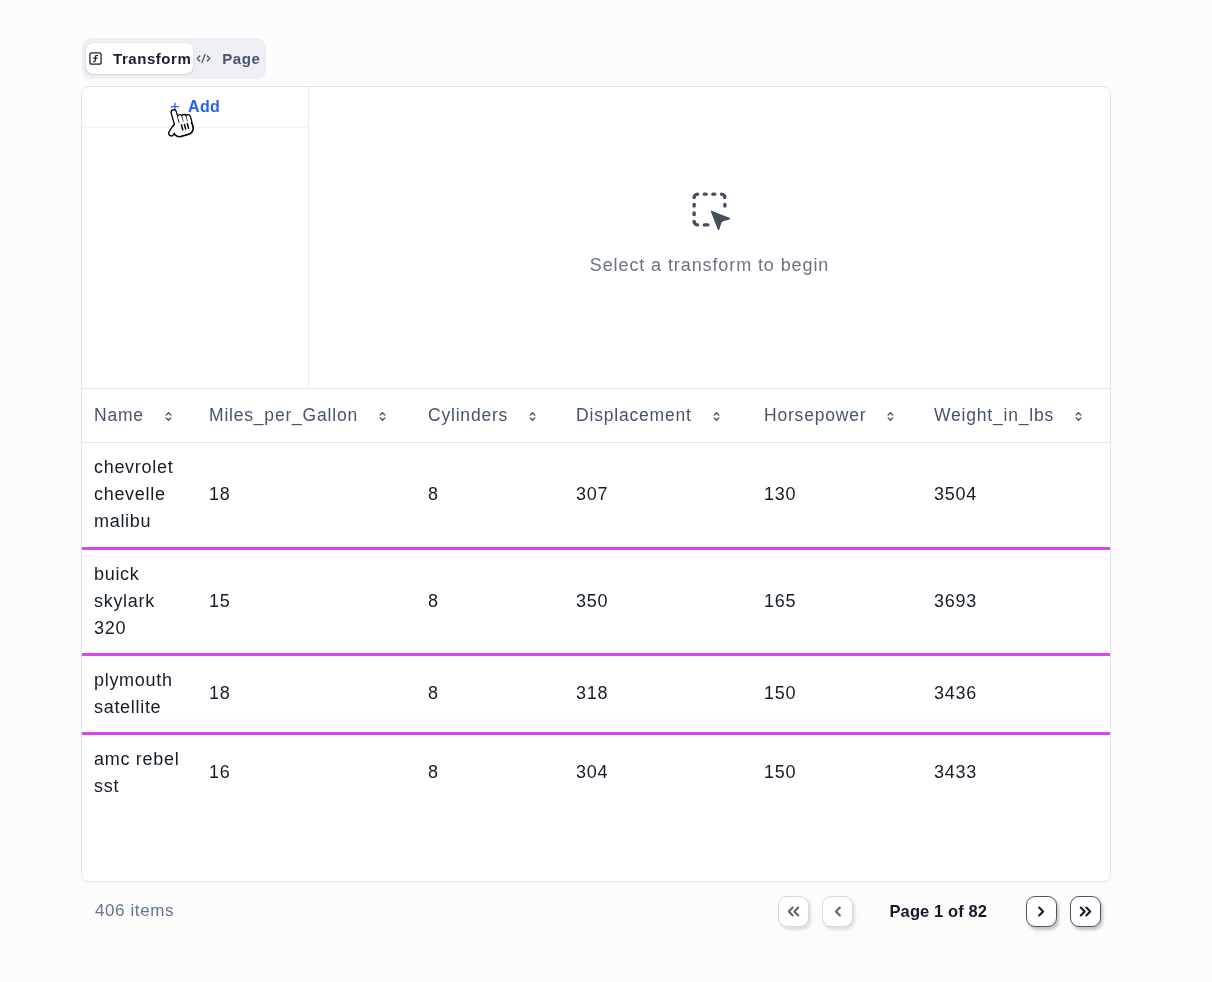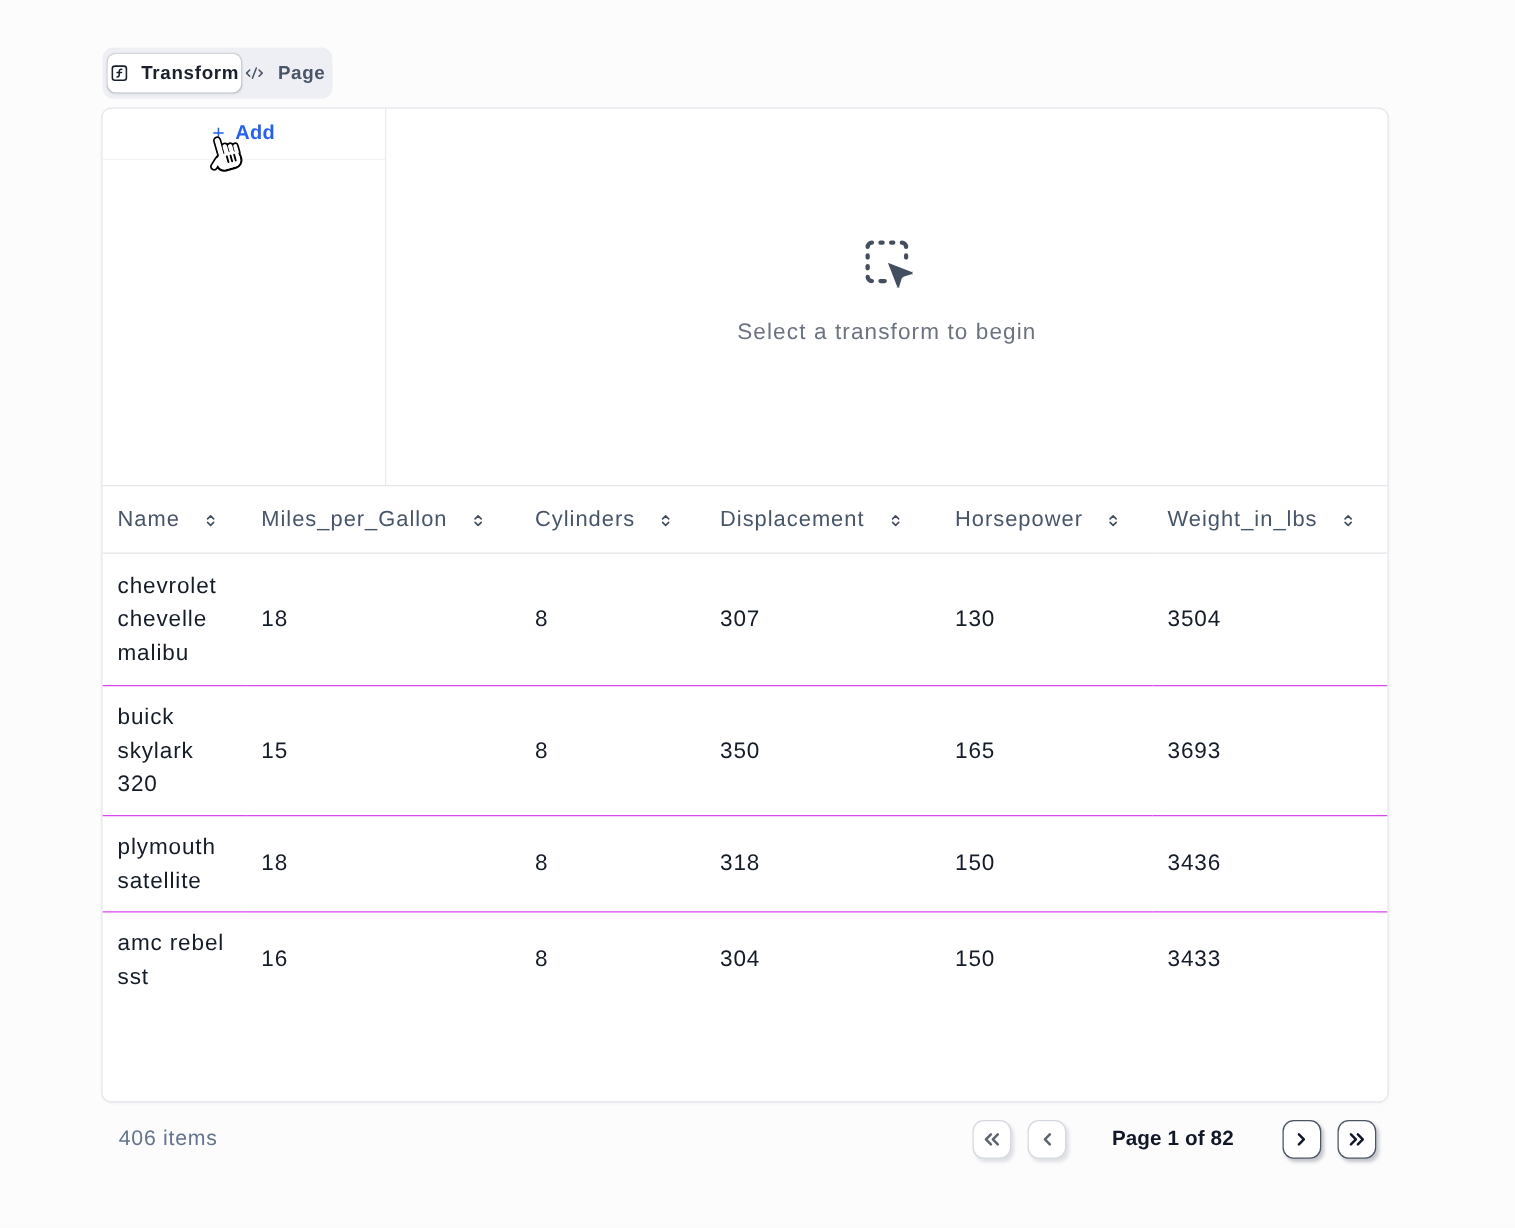--- a/index.html
+++ b/index.html
@@ -118,21 +118,21 @@
   }
   th.hcell .hwrap { display: inline-flex; align-items: center; gap: 18px; }
   th.hcell .sort { color: #414d5e; flex: 0 0 auto; transform: translateY(1px); }
   td.cell {
     vertical-align: middle;
     padding: 11px 12px 11px 12px;
     font-size: 18px;
     letter-spacing: .7px;
     line-height: 27px;
     color: #141c28;
-    border-bottom: 1px solid #d946ef;
+    border-bottom: 3px solid #d946ef;
     overflow: hidden;
   }
   td.cell .cname { display: block; max-width: 91px; overflow-wrap: break-word; }
   tbody tr:nth-child(1) { height: 106px; }
   tbody tr:nth-child(2) { height: 104px; }
   tbody tr:nth-child(3) { height: 77px; }
   tbody tr:nth-child(4) { height: 77px; margin-top: 16px; }
   tbody tr:nth-child(5) { height: 75px; }
   tbody tr:last-child td { border-bottom: none; }
 

